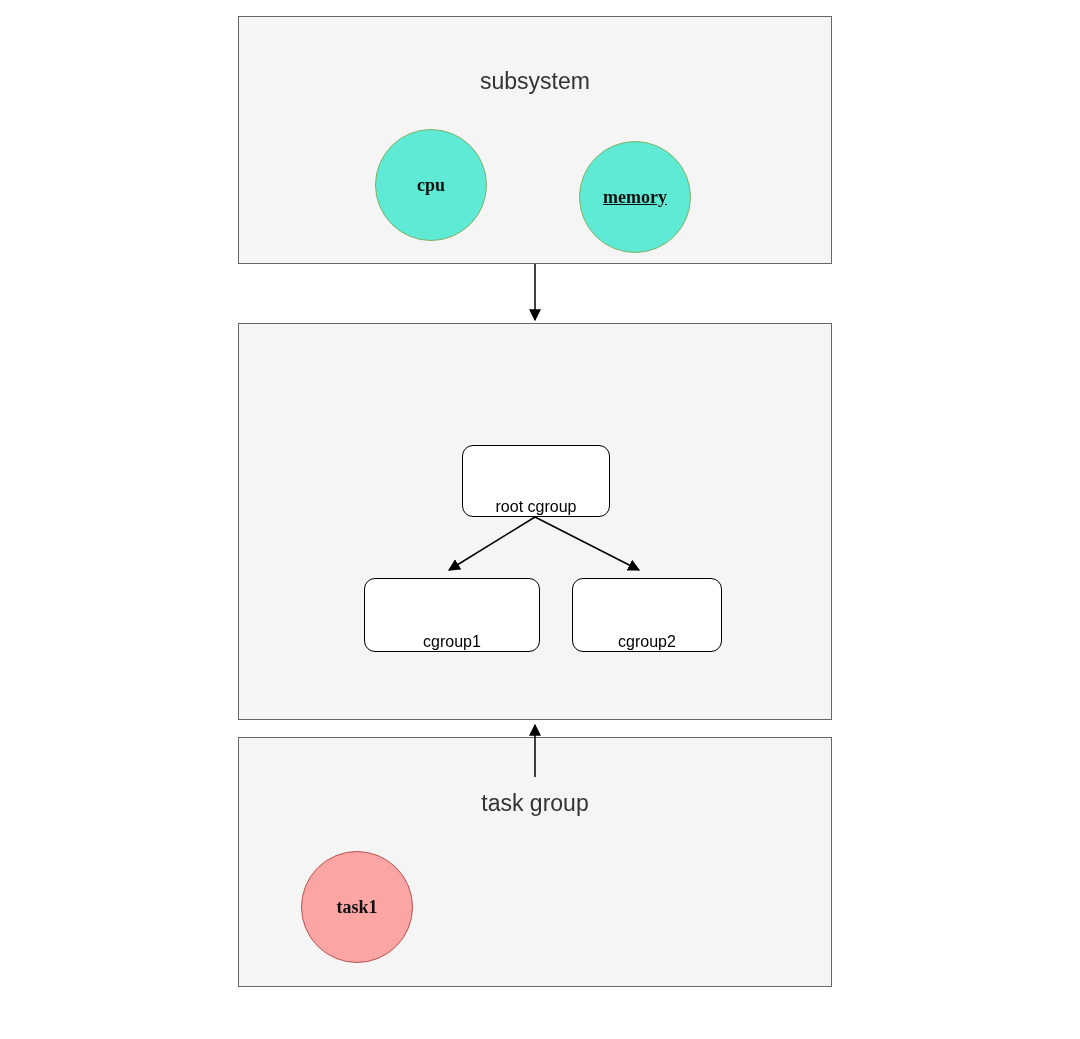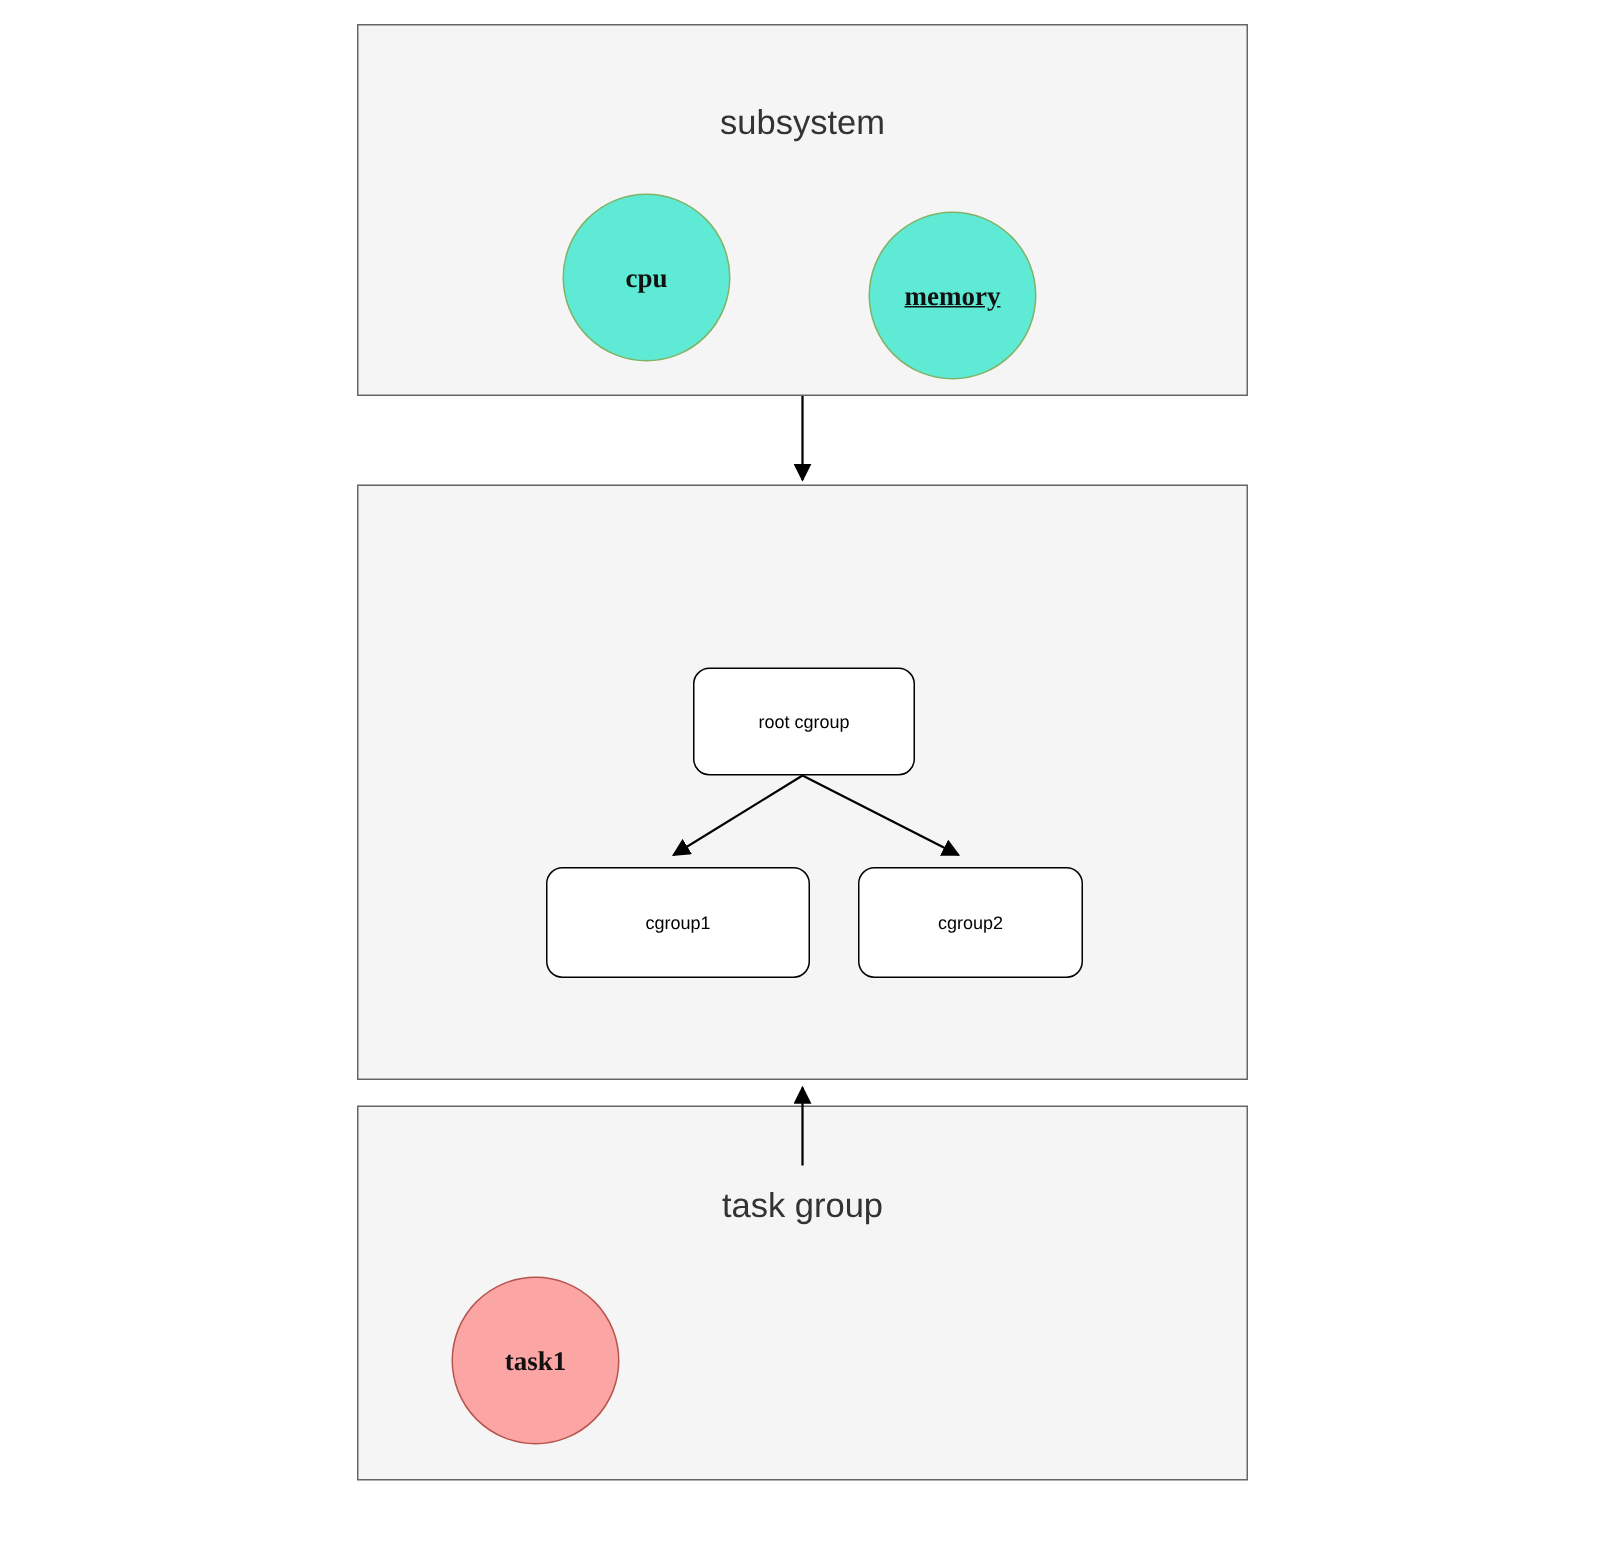--- a/index.html
+++ b/index.html
@@ -55,23 +55,23 @@
   .el-task2  { left: 242px; top: 113px; }
   .el-task3  { left: 422px; top: 113px; }
 
   .tree-node {
     position: absolute;
     background: #ffffff;
     border: 1.5px solid #000000;
     border-radius: 11px;
     box-sizing: border-box;
     display: flex;
-    align-items: center;
+    align-items: flex-end;
     justify-content: center;
-    font-size: 12px;
+    font-size: 16px;
     color: #000000;
   }
   .node-root    { left: 223px; top: 121px; width: 148px; height: 72px; }
   .node-cgroup1 { left: 125px; top: 254px; width: 176px; height: 74px; }
   .node-cgroup2 { left: 333px; top: 254px; width: 150px; height: 74px; }
 
   .arrow-layer {
     position: absolute;
     left: 0; top: 0;
     width: 1080px; height: 1039px;

